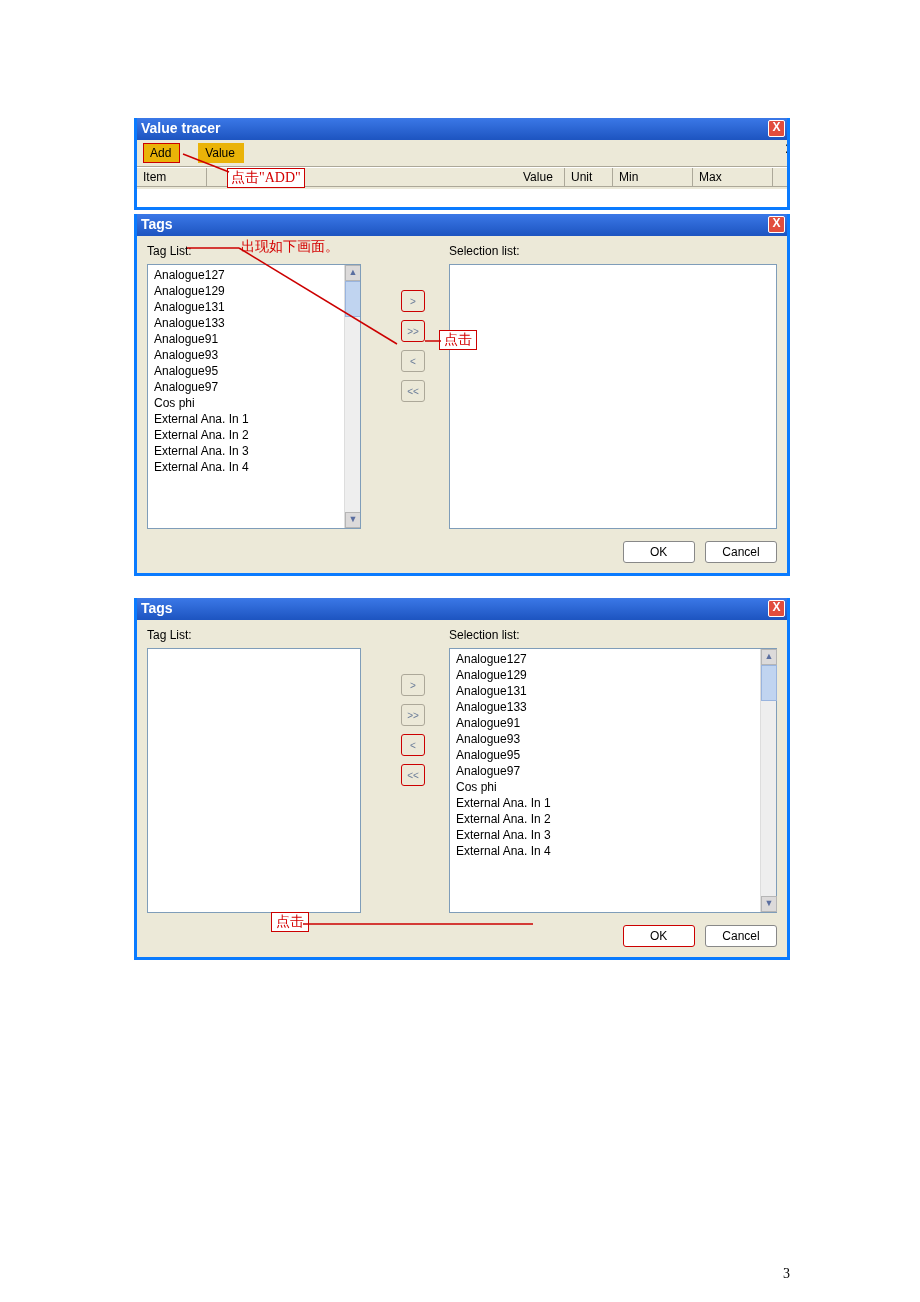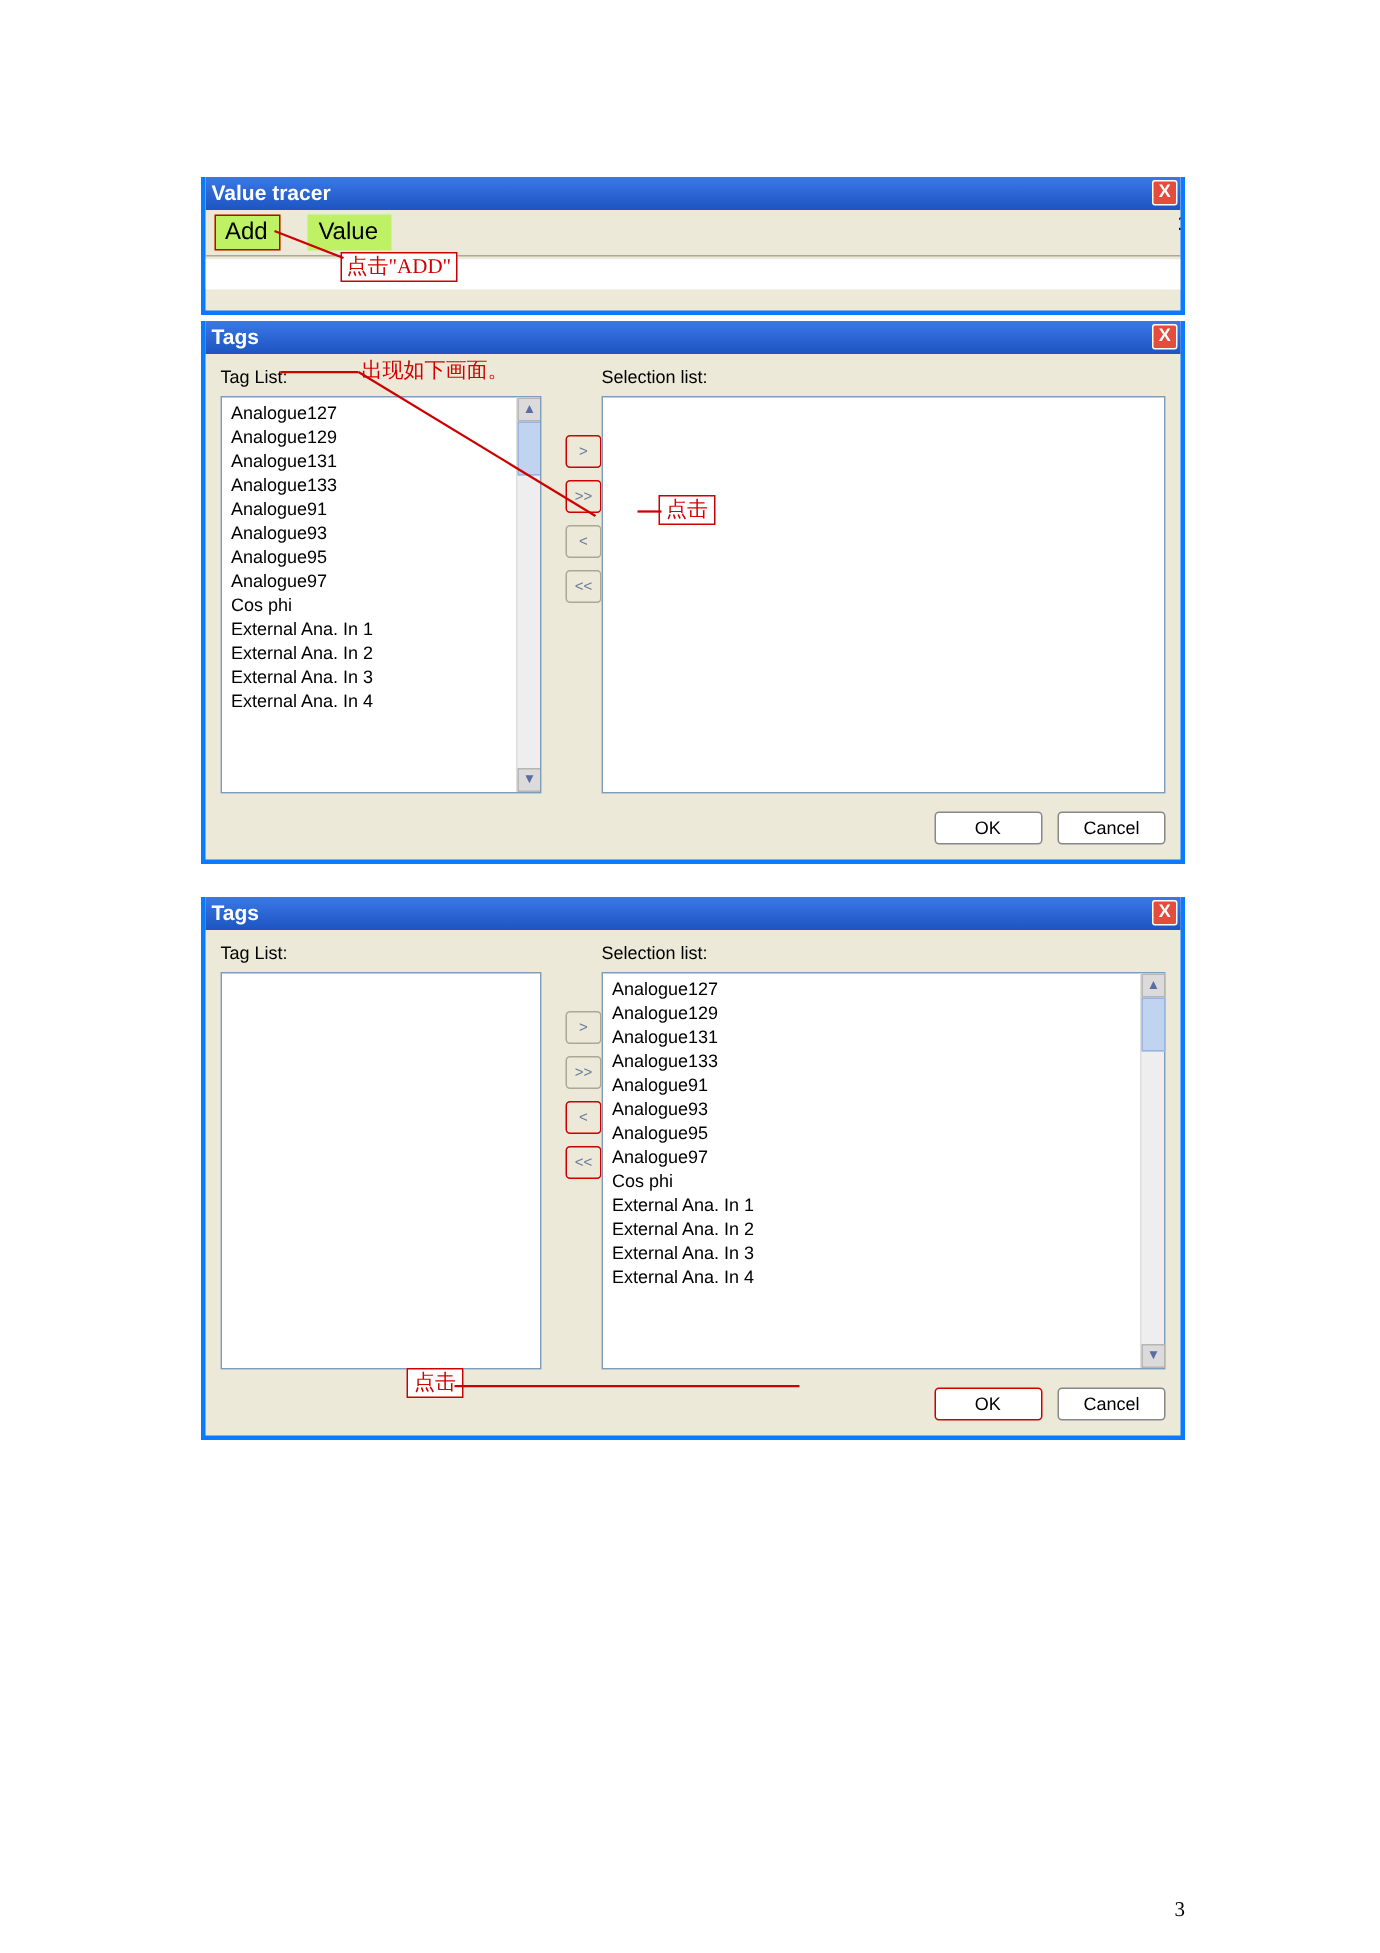--- a/index.html
+++ b/index.html
@@ -2,32 +2,32 @@
 <html><head>
   <meta charset="utf-8">
   <style>
     * { box-sizing: border-box; margin: 0; padding: 0; font-family: "Microsoft Sans Serif", Tahoma, Arial, sans-serif; }
     body { background: #fff; width: 920px; height: 1302px; position: relative; }
     .page-margin { padding: 118px 130px 0 134px; }
     .window { border: 3px solid #0a7bff; border-top: none; background: #ece9d8; position: relative; }
     .titlebar { background: linear-gradient(to bottom, #3b78e7 0%, #1d54c0 100%); color: #fff; height: 22px; line-height: 21px; font-family: "Courier New", monospace; font-size: 14px; font-weight: bold; padding: 0 4px; position: relative; }
     .titlebar .close-btn { position: absolute; right: 2px; top: 2px; width: 17px; height: 17px; background: #e24d3d; border: 1px solid #fff; border-radius: 2px; text-align: center; line-height: 13px; font-family: Arial; font-size: 12px; font-weight: bold; cursor: pointer; }
     .toolbar { padding: 3px 6px; border-bottom: 1px solid #aca899; }
-    .flat-btn { background: #bef264; border: 1px solid transparent; padding: 2px 8px 2px 6px; font-size: 16px; cursor: pointer; }
+    .flat-btn { background: #eab308; border: 1px solid transparent; padding: 2px 8px 2px 6px; font-size: 12px; cursor: pointer; }
     .flat-btn.highlight { border: 1px solid #c00; }
     .grid-header { display: flex; border-top: 1px solid #fff; border-bottom: 1px solid #aca899; background: #ece9d8; height: 20px; }
     .gh-cell { font-size: 12px; padding: 2px 6px; border-right: 1px solid #aca899; display: flex; align-items: center; }
     .gh-item { width: 70px; }
     .gh-spacer { flex: 1; border-right: none; }
     .gh-value { width: 48px; }
     .gh-unit { width: 48px; }
     .gh-min { width: 80px; }
     .gh-max { width: 80px; }
     .dialog-body { padding: 6px 10px 10px 10px; }
-    .two-col { display: flex; align-items: flex-start; gap: 0; }
+    .two-col { display: flex; align-items: flex-start; gap: 24px; }
     .col-label { font-size: 12px; padding: 2px 0 6px 0; }
     .listbox { border: 1px solid #7f9db9; background: #fff; width: 214px; height: 265px; overflow: hidden; position: relative; }
     .listbox ul { list-style: none; font-size: 12px; padding: 2px; }
     .listbox li { padding: 1px 4px; white-space: nowrap; }
     .scrollbar { position: absolute; right: 0; top: 0; width: 16px; height: 100%; background: #eee; border-left: 1px solid #ddd; }
     .scroll-up, .scroll-down { width: 16px; height: 16px; background: #dcdada; border: 1px solid #b5b5b5; text-align: center; line-height: 12px; font-size: 9px; color: #5a6ea0; cursor: pointer; }
     .scroll-down { position: absolute; bottom: 0; }
     .scroll-thumb { position: absolute; top: 16px; left: 0; width: 16px; height: 36px; background: #c0d4f0; border: 1px solid #99b4de; }
     .mover-col { display: flex; flex-direction: column; gap: 8px; padding-top: 48px; }
     .mv-btn { width: 24px; height: 22px; font-size: 10px; color: #6b7d99; background: #ece9d8; border: 1px solid #aca899; border-radius: 3px; cursor: pointer; }
@@ -54,20 +54,39 @@
   <div class="window data-tracer" style="position:relative;">
     <div class="titlebar">
       <span>Value tracer</span>
       <div class="close-btn">X</div>
     </div>
     <div class="toolbar">
       <button class="flat-btn highlight">Add</button>
       &nbsp;&nbsp;
       <button class="flat-btn">Value</button>
     </div>
+    <div class="grid-header">
+      <div class="gh-cell gh-item">
+          <span>Item</span>
+        </div>
+      <div class="gh-cell gh-spacer" style="border-right:none;"></div>
+      <div class="gh-cell gh-value">
+          <span>Value</span>
+        </div>
+      <div class="gh-cell gh-unit">
+          <span>Unit</span>
+        </div>
+      <div class="gh-cell gh-min">
+          <span>Min</span>
+        </div>
+      <div class="gh-cell gh-max">
+          <span>Max</span>
+        </div>
+      <div class="gh-cell stub-col" style="border-right:none;"></div>
+    </div>
     <div class="grid-area"></div>
 
     <div class="annot" style="left:90px; top:50px; border:1px solid #c00; padding:0 3px; background:#fff;">点击"ADD"</div>
     <svg class="anno" style="left:44px; top:34px;" width="60" height="30">
       <line x1="2" y1="2" x2="48" y2="20" stroke="#c00" stroke-width="1.5"></line>
     </svg>
     <span style="position:absolute; right: -6px; top: 22px; font-weight:bold; font-size:14px;">1</span>
   </div>
 
   <div class="window tags1" style="margin-top:4px; position:relative;">

